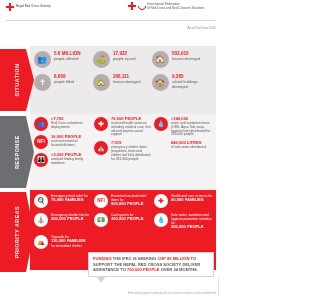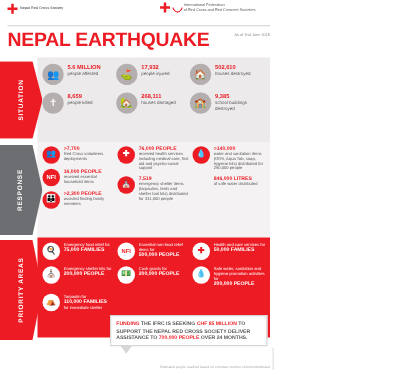--- a/index.html
+++ b/index.html
@@ -110,21 +110,20 @@
       <div class="cross"></div>
       <div class="crescent"></div>
       <div>
         <div class="logo-text-r">International Federation</div>
         <div class="logo-text-r">of Red Cross and Red Crescent Societies</div>
       </div>
     </div>
   </div>
   <div class="hr-top"></div>
 
-  <div class="title">NEPAL EARTHQUAKE</div>
   <div class="asof">As of 2nd June 2015</div>
 
   <div class="band sit-band">
     <div class="band-body sit-body">
       <div class="sit-grid">
 
         <div class="sit-cell">
           <div class="sit-ico">👥</div>
           <div>
             <div class="sit-num">5.6 MILLION</div>

